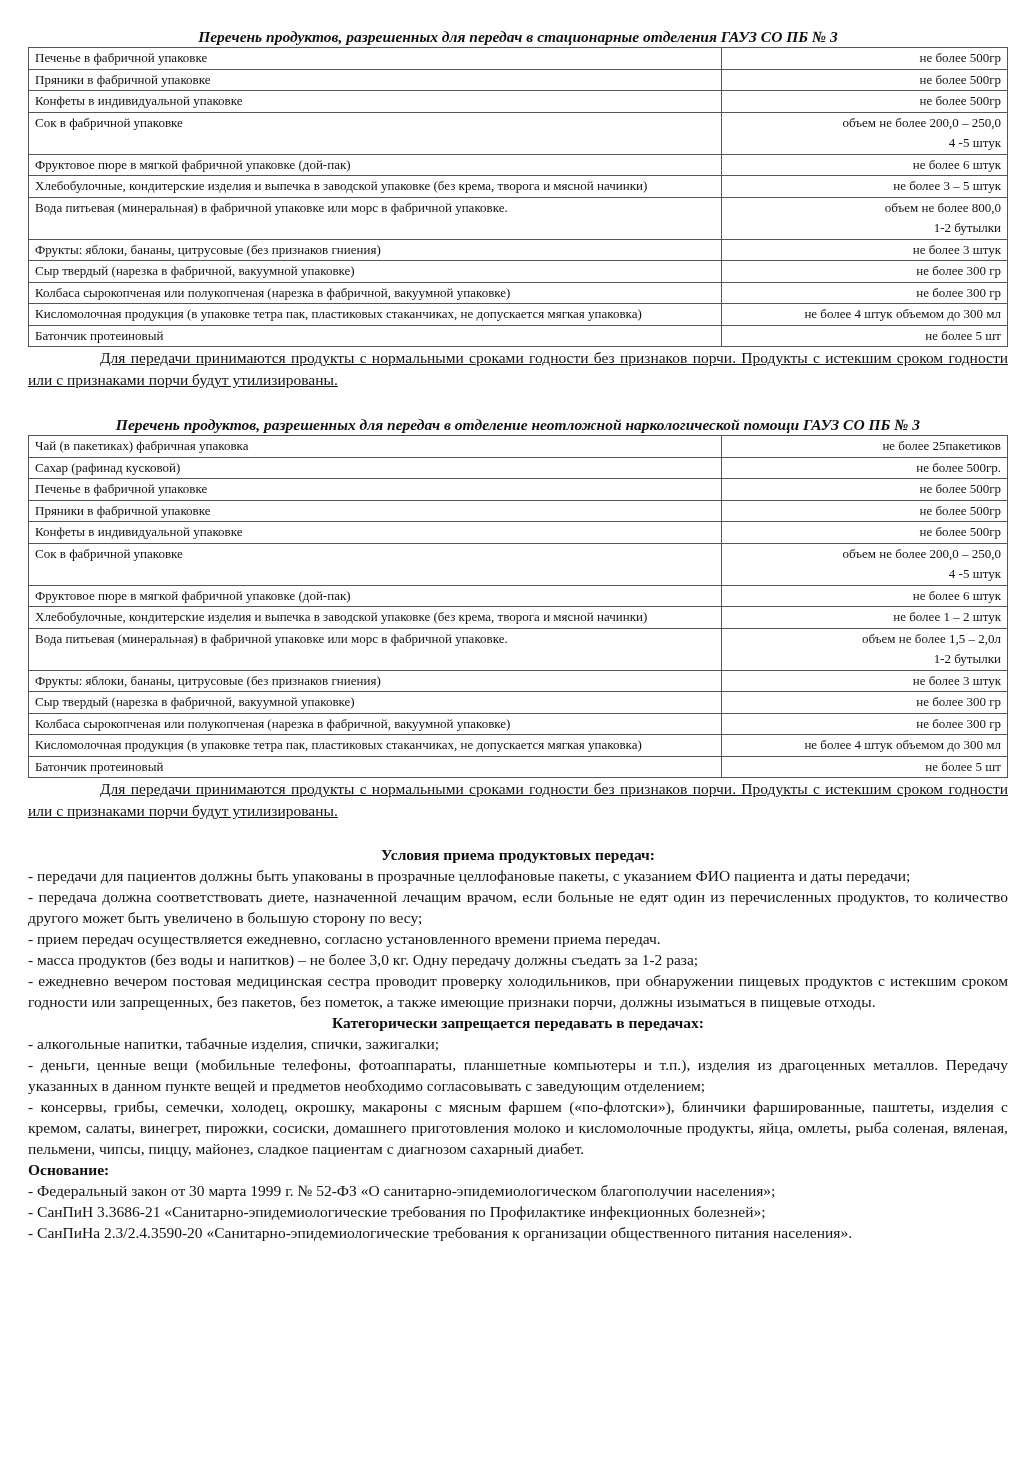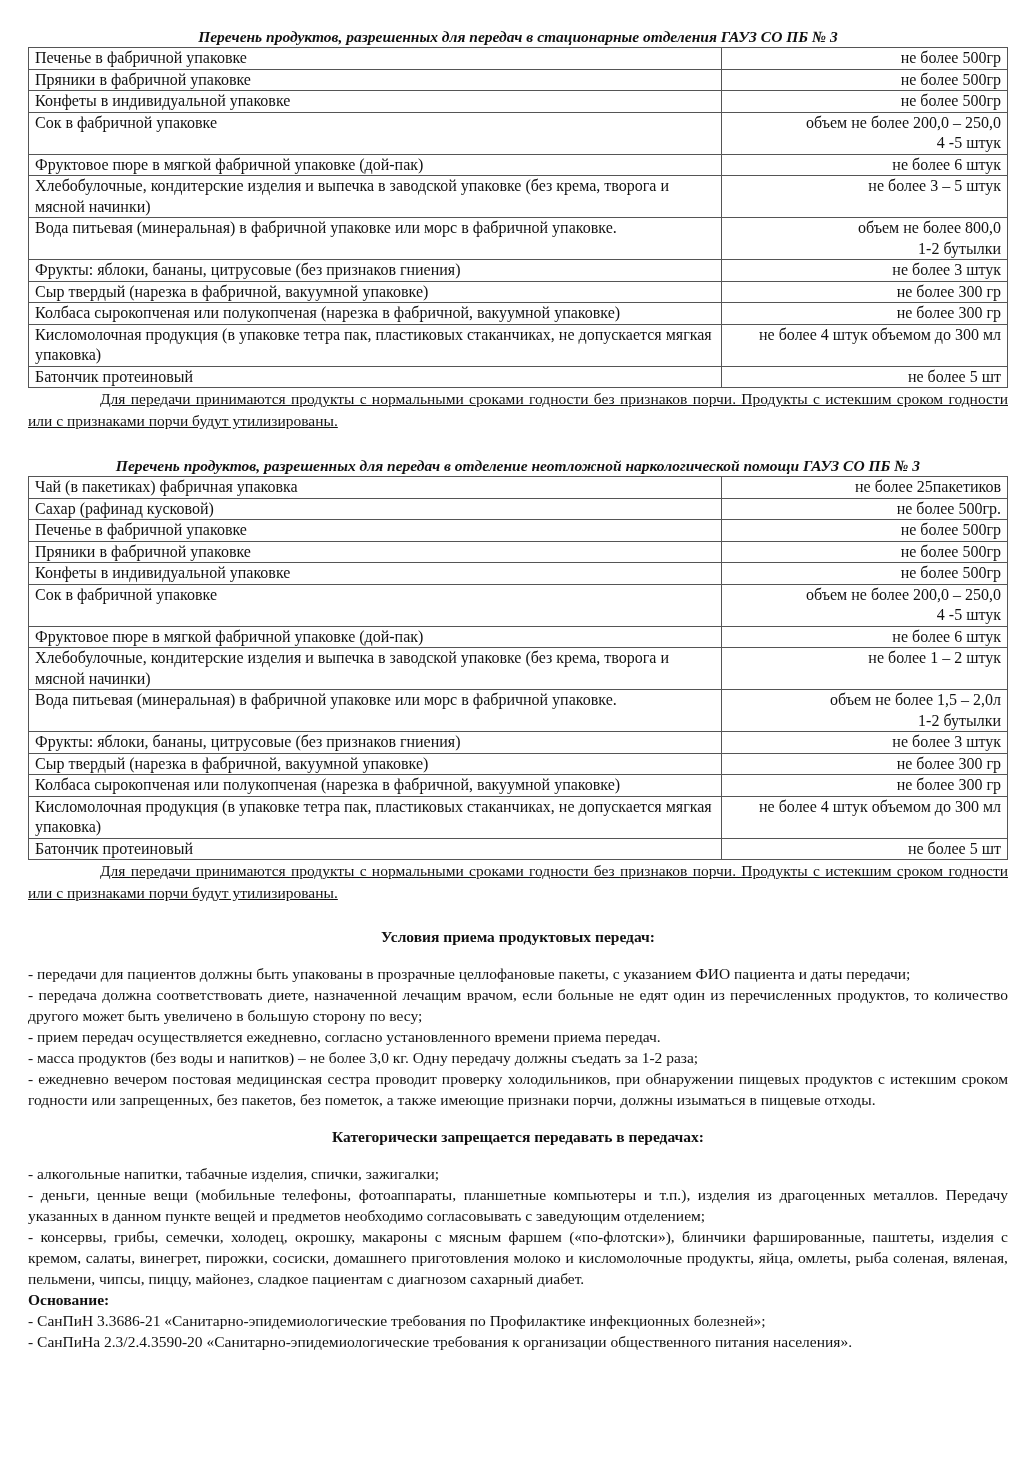--- a/index.html
+++ b/index.html
@@ -10,31 +10,31 @@
   .page { position: absolute; left: 28px; top: 26px; width: 980px; }
   .title {
     font-weight: bold; text-align: center; font-size: 15.5px; line-height: 21px;
     height: 21px; white-space: nowrap; font-style: italic;
   }
   table.plist {
     width: 980px; border-collapse: collapse; table-layout: fixed;
   }
   table.plist td {
     border: 1.5px solid #555; padding: 0 6px; vertical-align: top;
-    line-height: 20.5px; font-size: 16px; margin-top: 36px;
+    line-height: 20.5px; font-size: 13px; margin-top: 36px;
   }
   table.plist td.name { width: 680px; text-align: left; }
   table.plist td.limit { text-align: right; }
   .note {
     text-indent: 72px; text-align: justify; line-height: 22px; margin: 0; text-decoration: underline;
   }
   .note.s1 { margin-bottom: 23px; text-align-last: left; }
   .note.s2 { margin-bottom: 22px; text-align-last: left; }
   .section-title {
-    font-weight: bold; text-align: center; line-height: 21px; margin: 16px;
+    font-weight: bold; text-align: center; line-height: 21px; margin: 0;
   }
   .para { margin: 0; text-align: justify; line-height: 21px; }
   .basis-title { font-weight: bold; line-height: 21px; margin: 0; }
   .basis-item { line-height: 21px; margin: 0; white-space: nowrap; }
 </style>
 </head>
 <body>
 
 <div class="page">
 
@@ -223,16 +223,17 @@
 
   <p class="section-title">Категорически запрещается передавать в передачах:</p>
   <div>
     <p class="para">- алкогольные напитки, табачные изделия, спички, зажигалки;</p>
     <p class="para">- деньги, ценные вещи (мобильные телефоны, фотоаппараты, планшетные компьютеры и т.п.), изделия из драгоценных металлов. Передачу указанных в данном пункте вещей и предметов необходимо согласовывать с заведующим отделением;</p>
     <p class="para">- консервы, грибы, семечки, холодец, окрошку, макароны с мясным фаршем («по-флотски»), блинчики фаршированные, паштеты, изделия с кремом, салаты, винегрет, пирожки, сосиски, домашнего приготовления молоко и кисломолочные продукты, яйца, омлеты, рыба соленая, вяленая, пельмени, чипсы, пиццу, майонез, сладкое пациентам с диагнозом сахарный диабет.</p>
   </div>
 
   <p class="basis-title">Основание:</p>
   <div>
+    <p class="basis-item">- Федеральный закон от 30 марта 1999 г. № 52-ФЗ «О санитарно-эпидемиологическом благополучии населения»;</p>
     <p class="basis-item">- СанПиН 3.3686-21 «Санитарно-эпидемиологические требования по Профилактике инфекционных болезней»;</p>
     <p class="basis-item">- СанПиНа 2.3/2.4.3590-20 «Санитарно-эпидемиологические требования к организации общественного питания населения».</p>
   </div>
 </div>
 
 </body></html>

